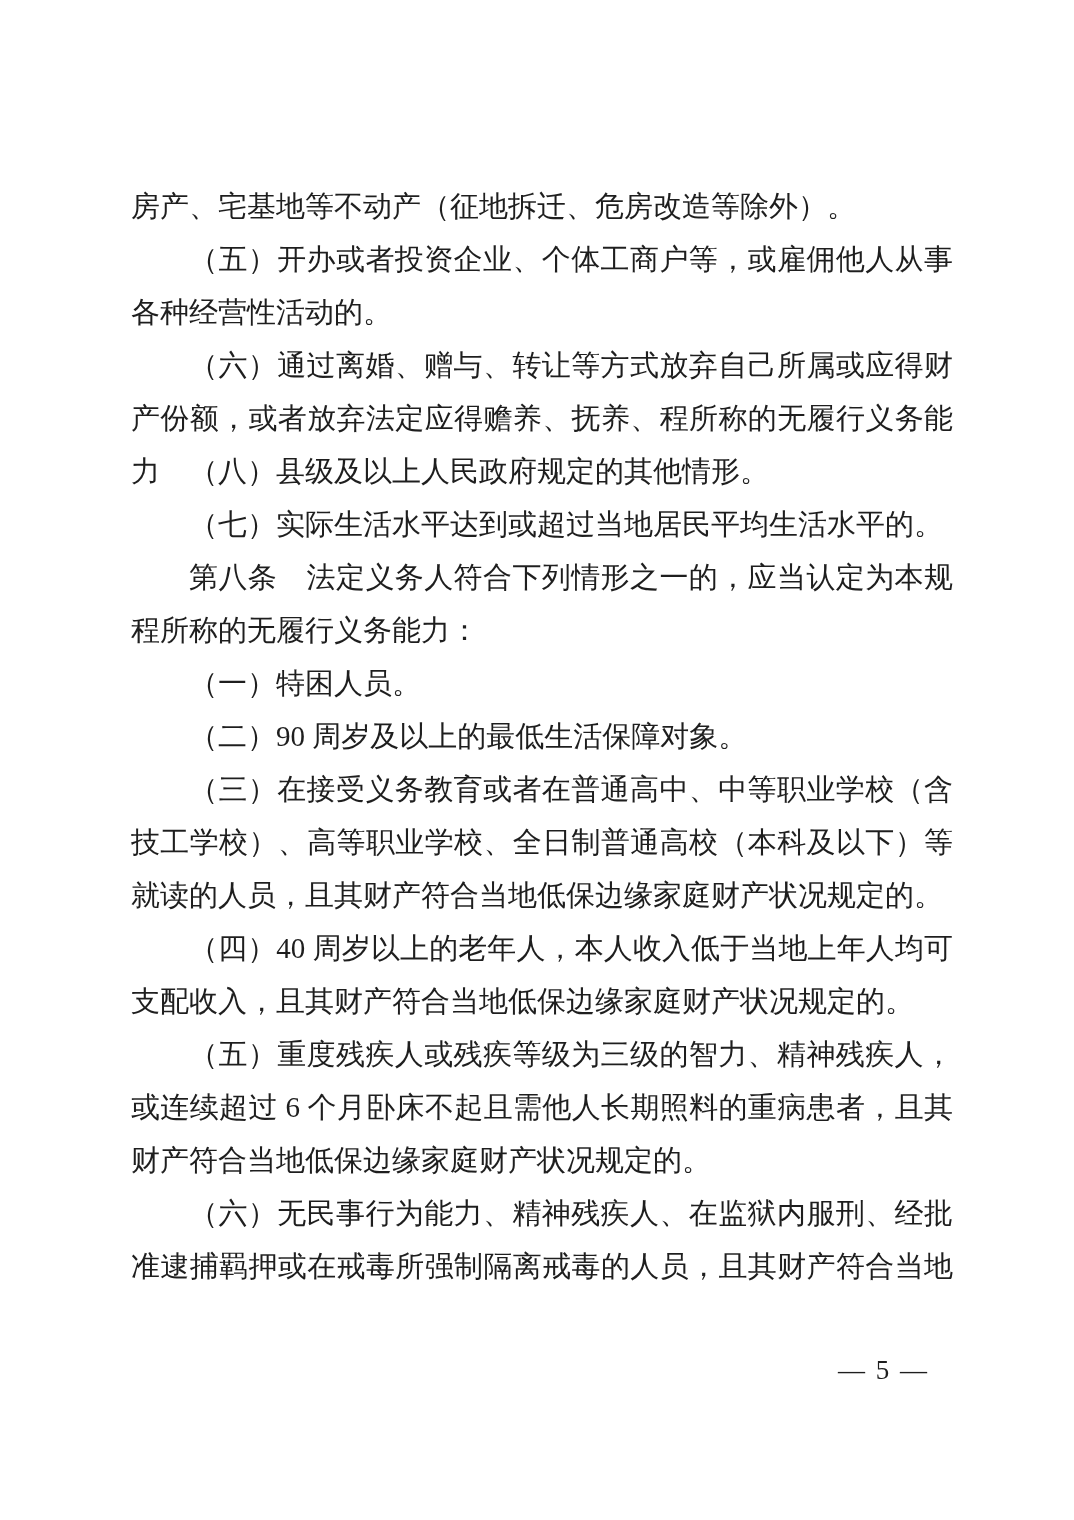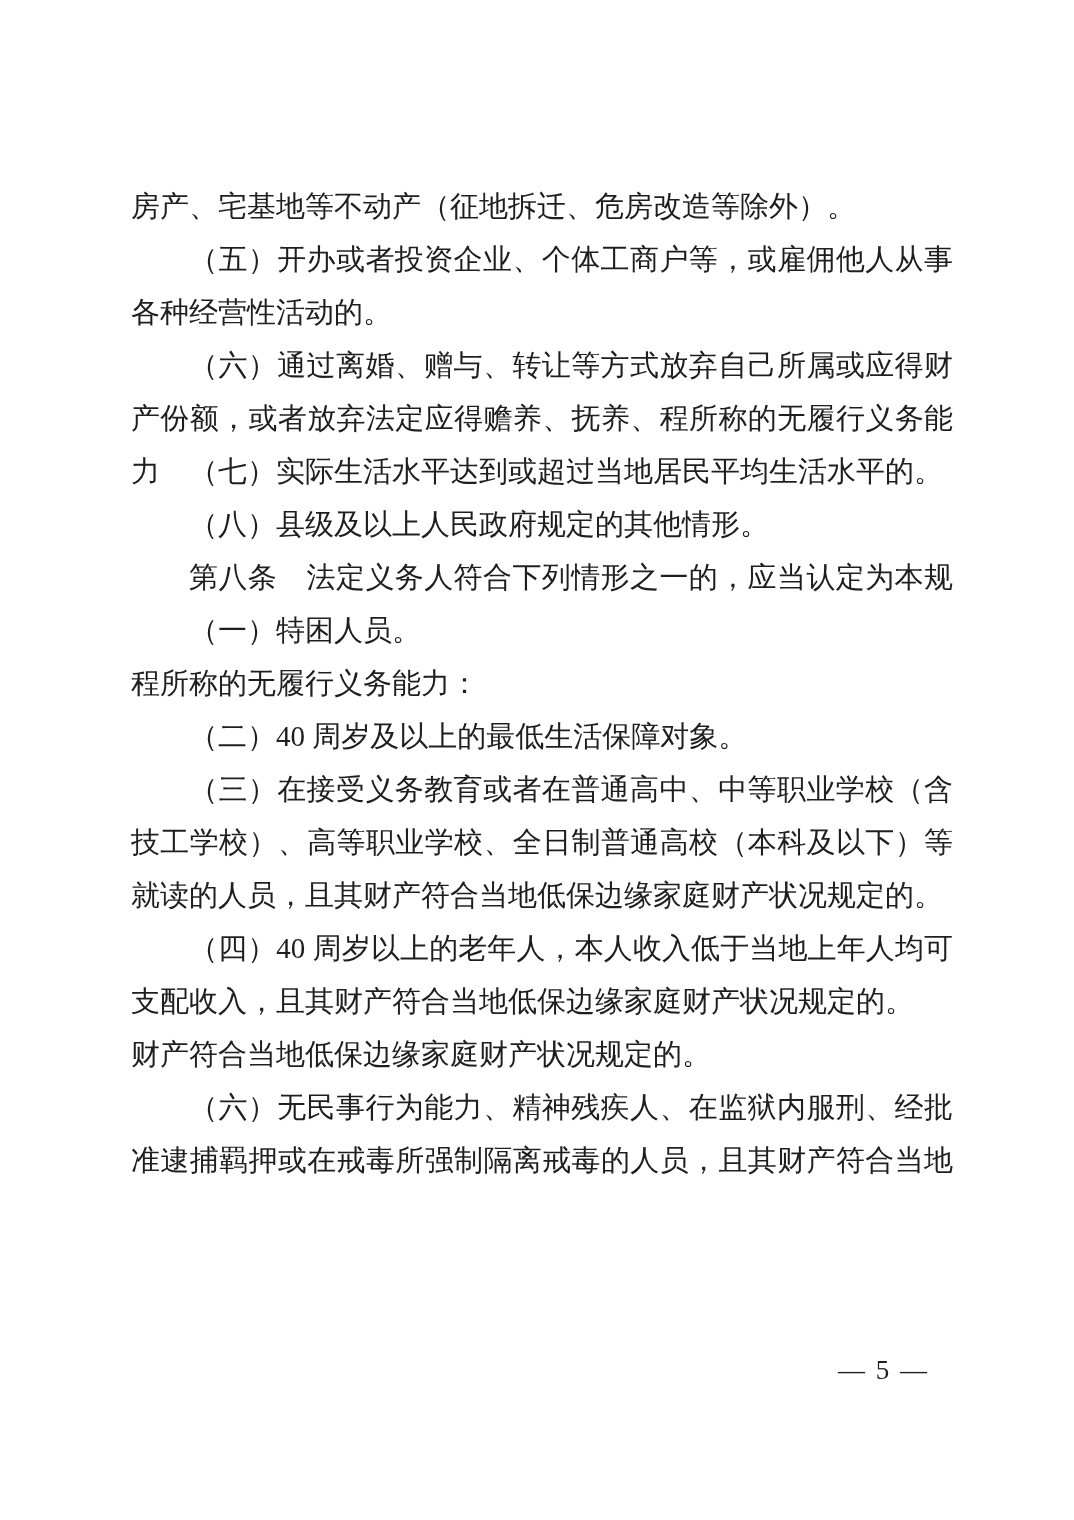--- a/index.html
+++ b/index.html
@@ -45,29 +45,31 @@
 </head>
 <body>
 
 <div class="page">
   <div class="content">
     <div class="line">房产、宅基地等不动产（征地拆迁、危房改造等除外）。</div>
     <div class="line indent fill">（五）开办或者投资企业、个体工商户等，或雇佣他人从事</div>
     <div class="line">各种经营性活动的。</div>
     <div class="line indent fill">（六）通过离婚、赠与、转让等方式放弃自己所属或应得财</div>
     <div class="line fill">产份额，或者放弃法定应得赡养、抚养、程所称的无履行义务能力</div>
+    <div class="line indent">（八）县级及以上人民政府规定的其他情形。</div>
     <div class="line indent">（七）实际生活水平达到或超过当地居民平均生活水平的。</div>
-    <div class="line indent">（八）县级及以上人民政府规定的其他情形。</div>
     <div class="line indent fill"><span class="bold">第八条</span><span>　法定义务人符合下列情形之一的，应当认定为本规</span></div>
+    <div class="line">程所称的无履行义务能力：</div>
     <div class="line indent">（一）特困人员。</div>
-    <div class="line">程所称的无履行义务能力：</div>
-    <div class="line indent">（二）40 周岁及以上的最低生活保障对象。</div>
+    <div class="line indent">（二）90 周岁及以上的最低生活保障对象。</div>
     <div class="line indent fill">（三）在接受义务教育或者在普通高中、中等职业学校（含</div>
     <div class="line fill">技工学校）、高等职业学校、全日制普通高校（本科及以下）等</div>
     <div class="line">就读的人员，且其财产符合当地低保边缘家庭财产状况规定的。</div>
     <div class="line indent fill">（四）40 周岁以上的老年人，本人收入低于当地上年人均可</div>
     <div class="line">支配收入，且其财产符合当地低保边缘家庭财产状况规定的。</div>
+    <div class="line indent fill">（五）重度残疾人或残疾等级为三级的智力、精神残疾人，</div>
+    <div class="line fill">或连续超过 6 个月卧床不起且需他人长期照料的重病患者，且其</div>
     <div class="line">财产符合当地低保边缘家庭财产状况规定的。</div>
     <div class="line indent fill">（六）无民事行为能力、精神残疾人、在监狱内服刑、经批</div>
     <div class="line fill">准逮捕羁押或在戒毒所强制隔离戒毒的人员，且其财产符合当地</div>
   </div>
   <div class="footer">— 5 —</div>
 </div>
 
 </body></html>

